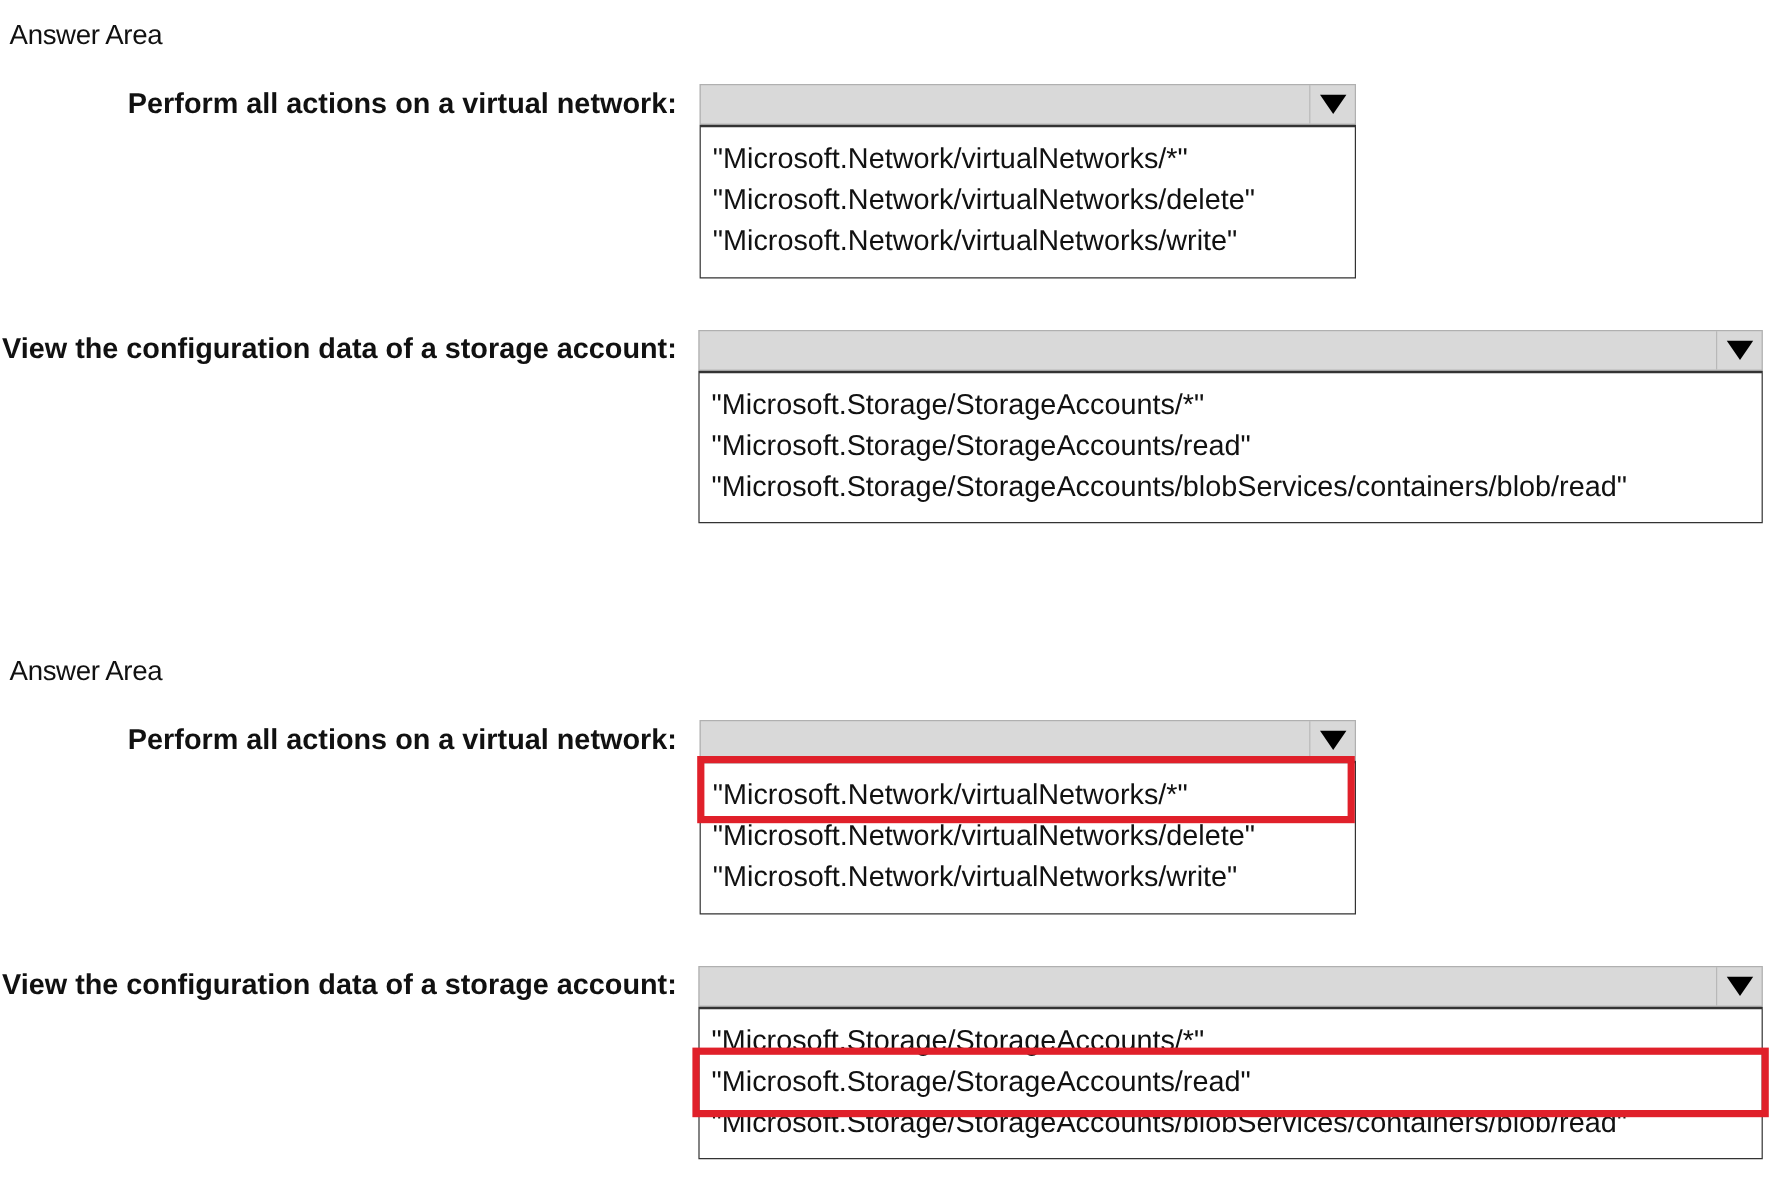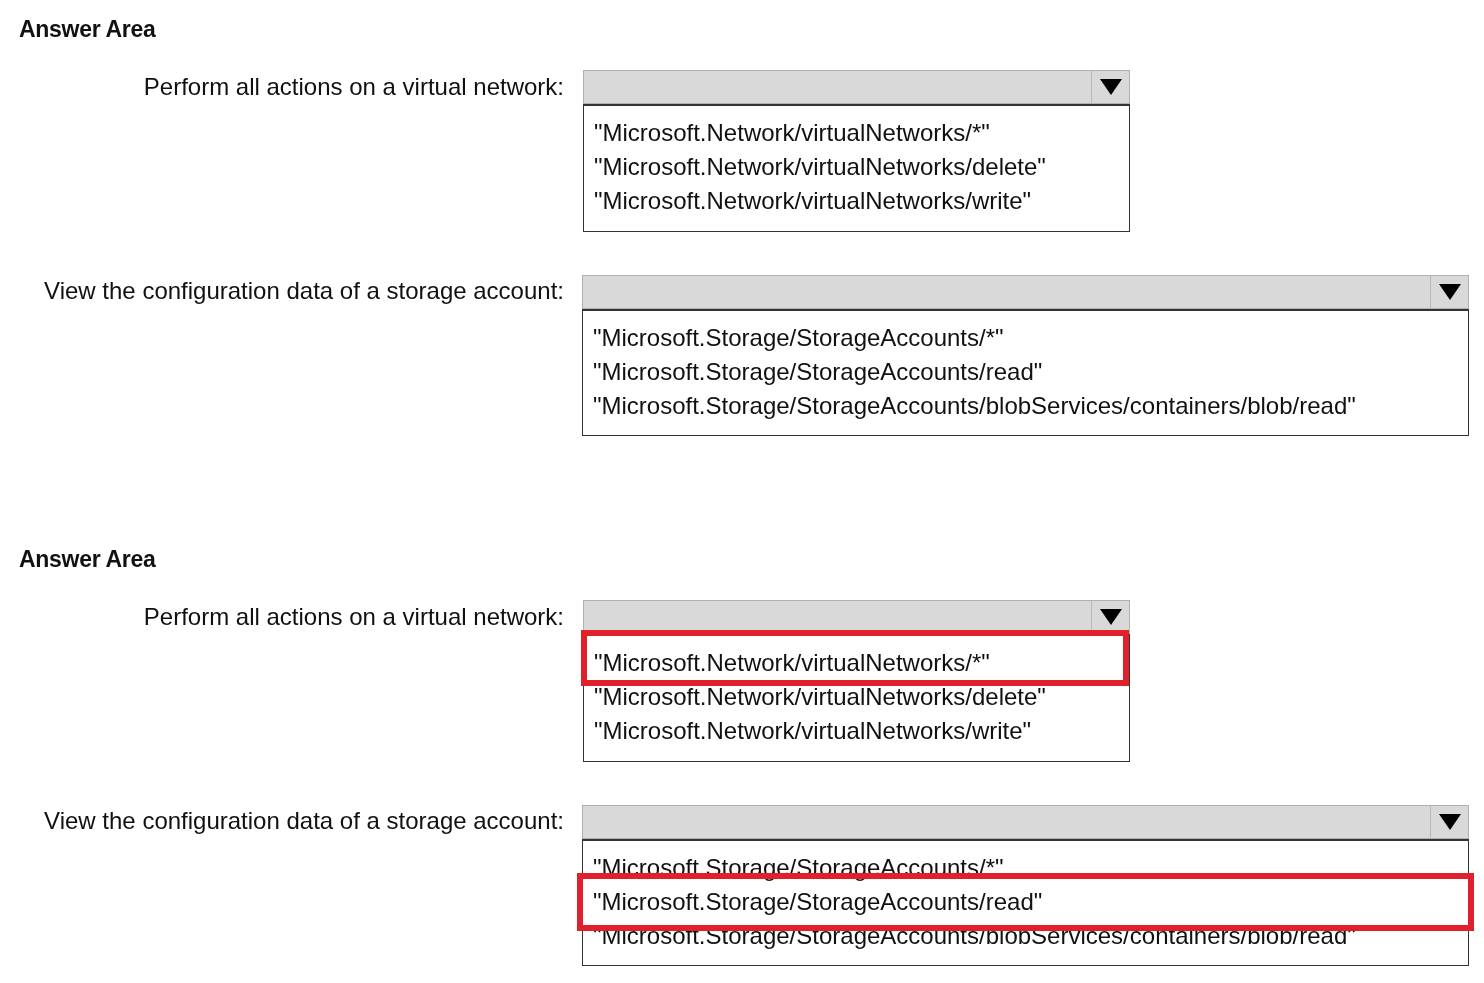--- a/index.html
+++ b/index.html
@@ -1,24 +1,24 @@
 <!DOCTYPE html>
 <html><head>
 <meta charset="utf-8">
 <style>
   html, body { margin: 0; padding: 0; background: #ffffff; }
   body {
     width: 1484px; height: 983px; position: relative; overflow: hidden;
     font-family: "Liberation Sans", "DejaVu Sans", sans-serif; color: #111;
   }
   .heading {
-    position: absolute; left: 19px; font-weight: bold; font-size: 23px; letter-spacing: -0.3px;
+    position: absolute; left: 8px; font-weight: normal; font-size: 23px; letter-spacing: -0.3px;
   }
   .label {
-    position: absolute; font-size: 24px; text-align: right; white-space: nowrap;
+    position: absolute; font-size: 24px; text-align: right; white-space: nowrap; font-weight: bold;
   }
   .dropdown {
     position: absolute; box-sizing: border-box;
   }
   .dd-header {
     position: absolute; left: 0; top: 0; right: 0; height: 34px;
     background: #d9d9d9; border: 1px solid #b0b0b0; box-sizing: border-box;
     cursor: pointer;
   }
   .dd-arrow {

